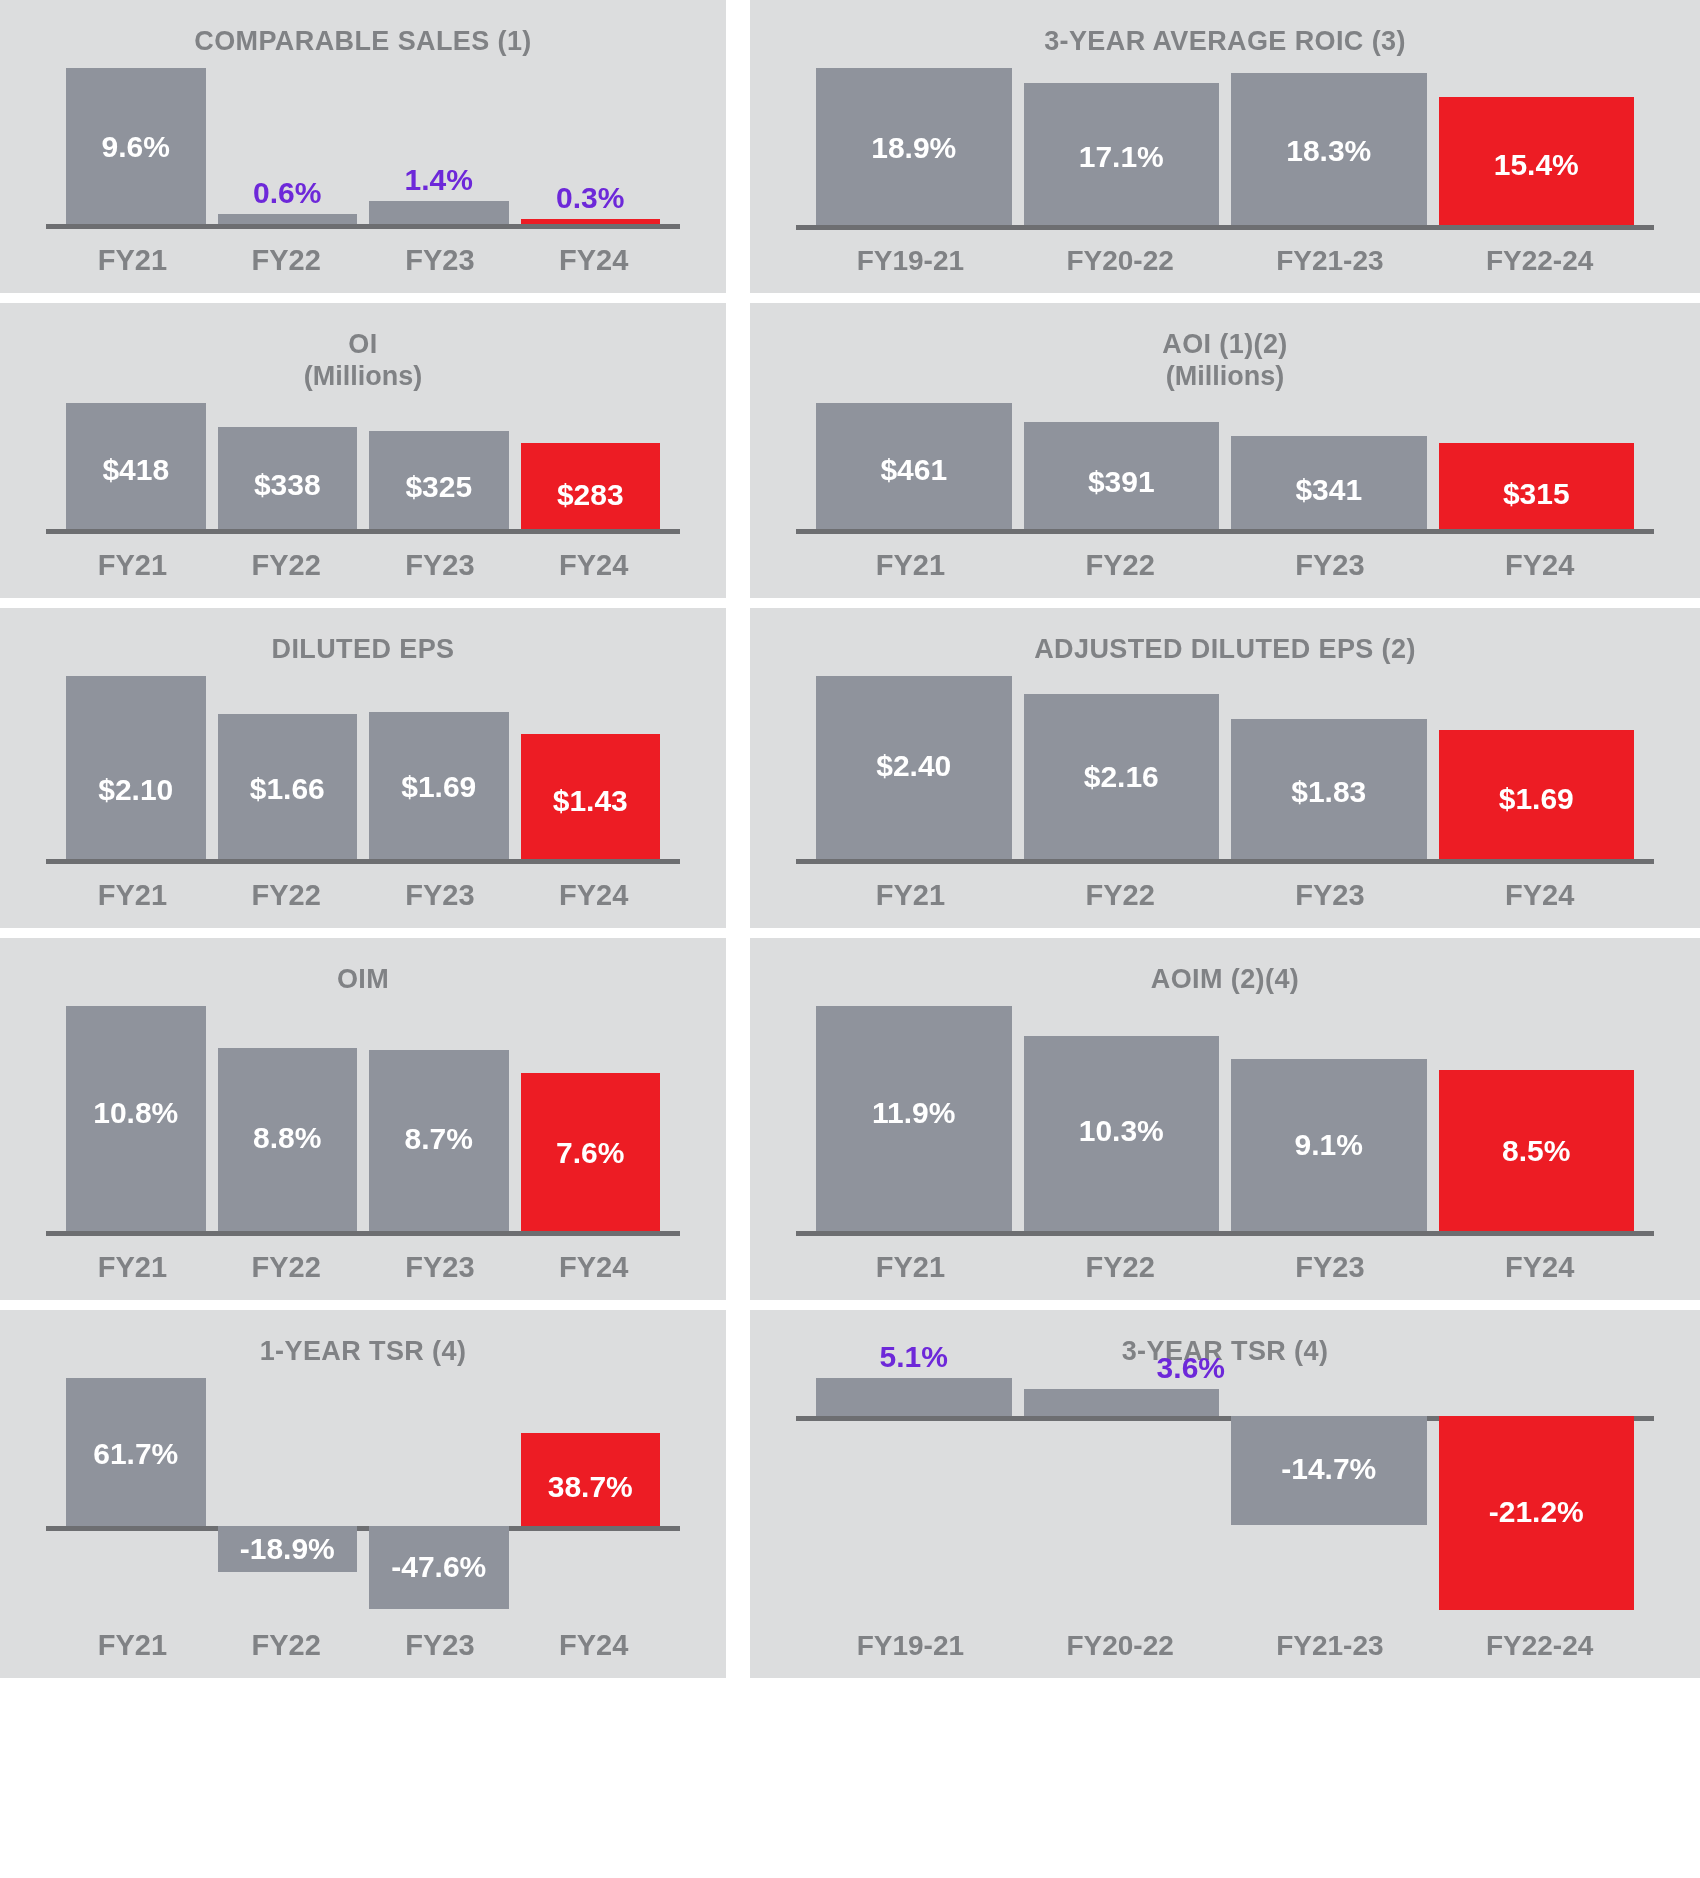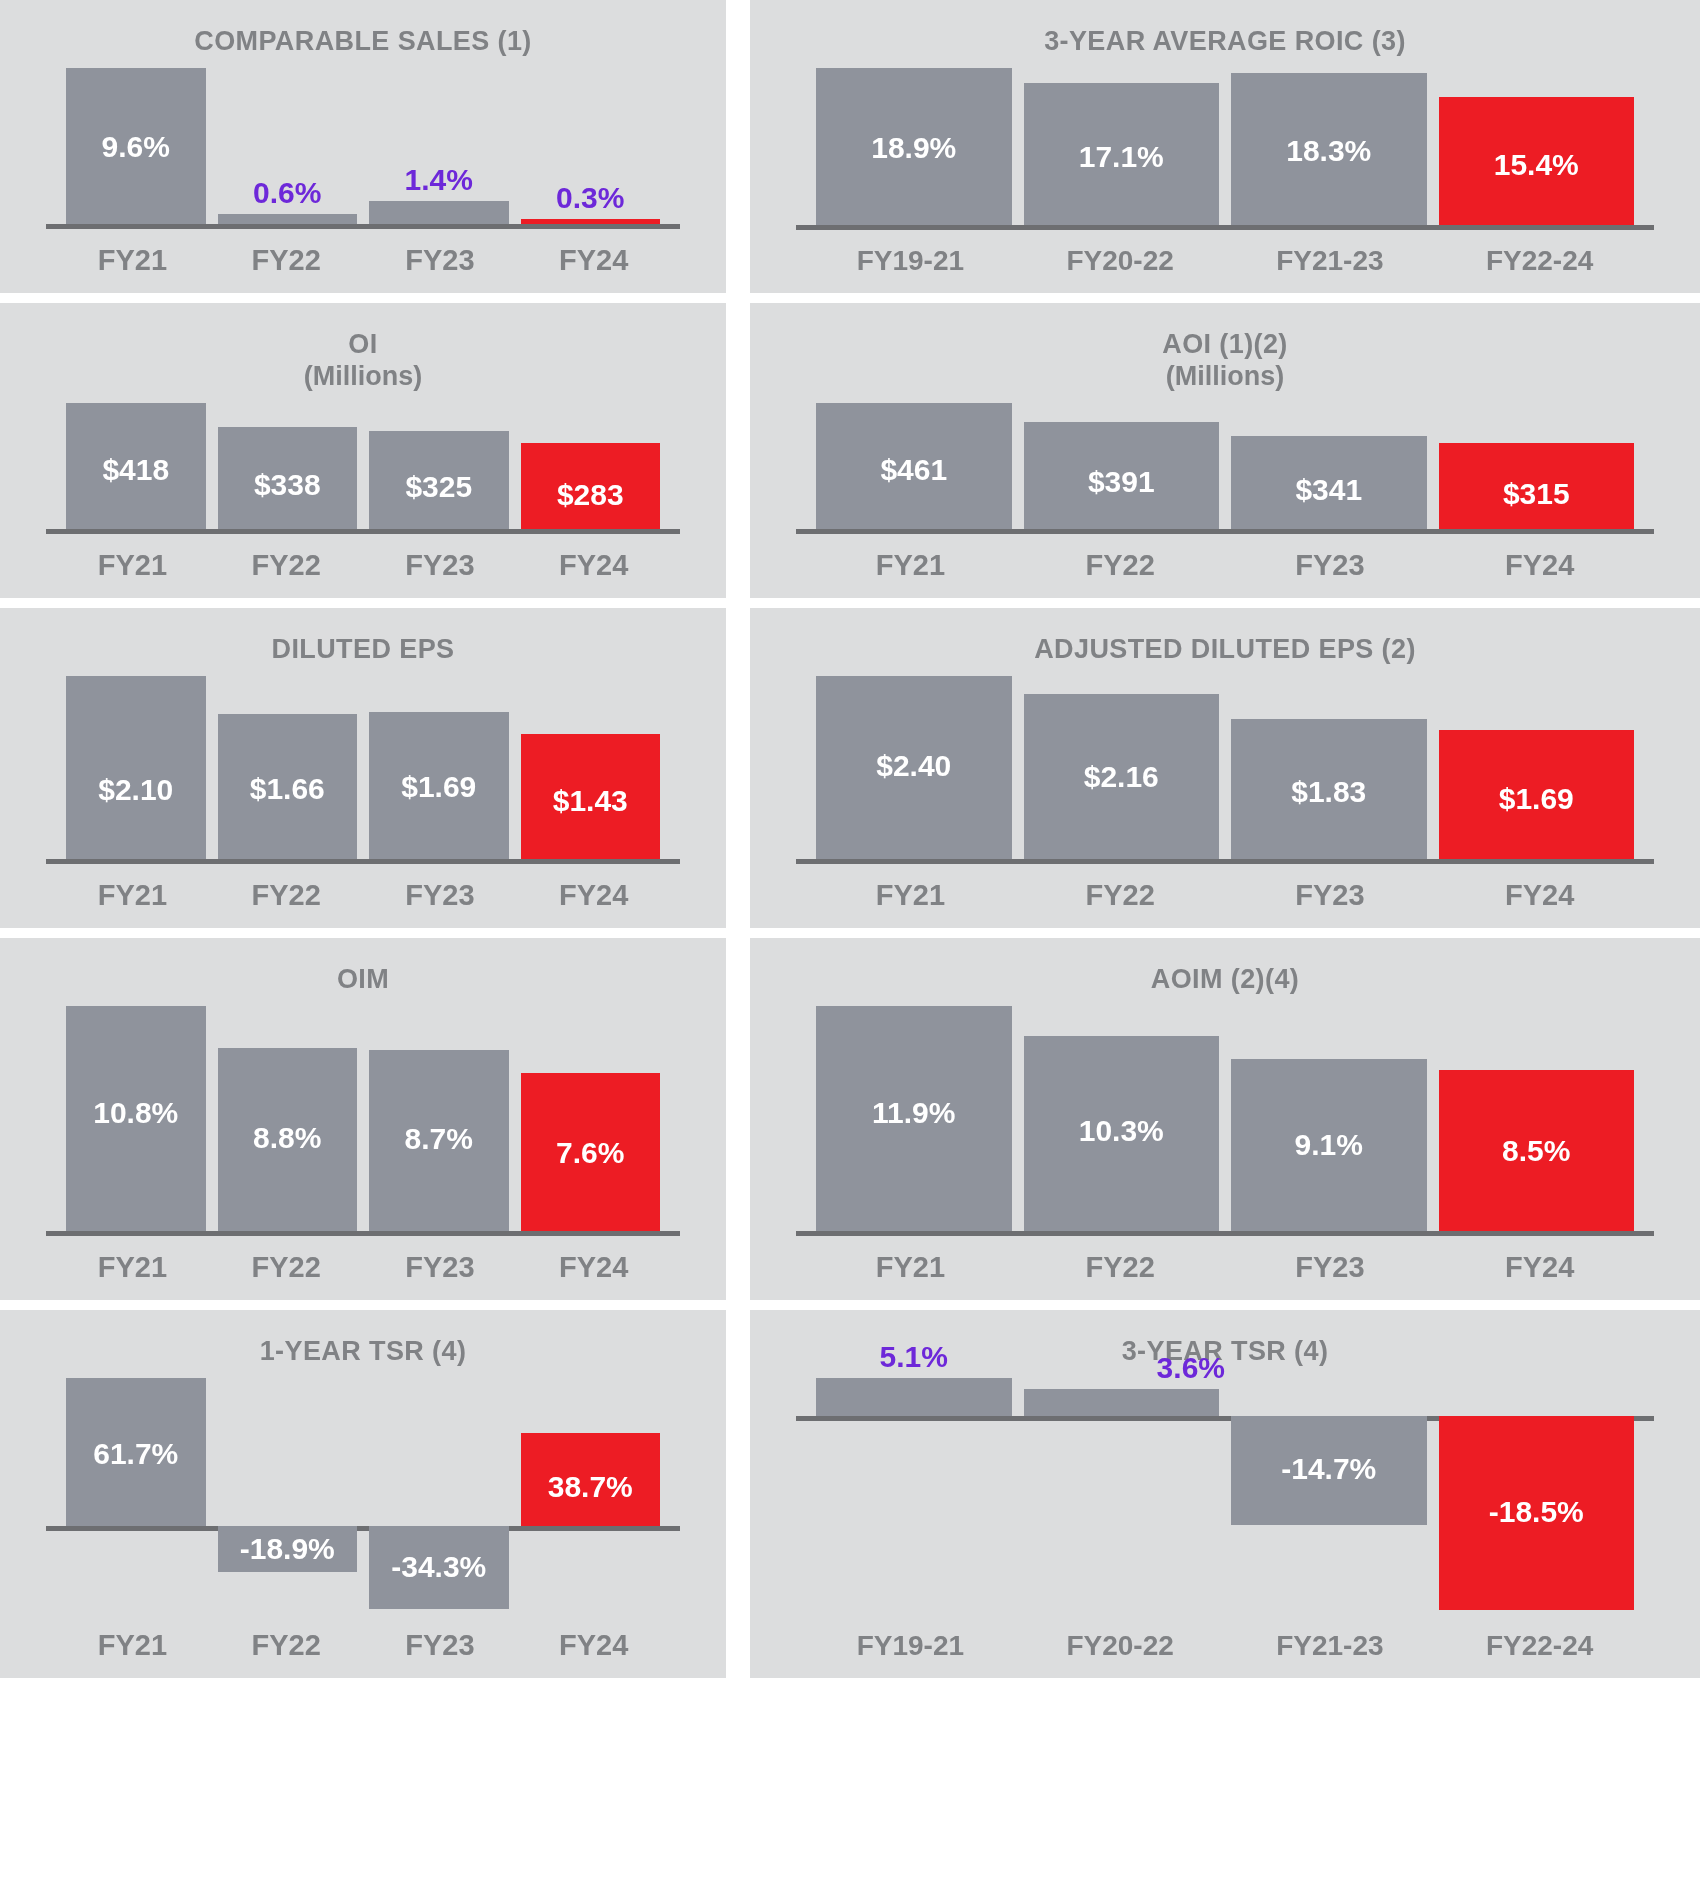--- a/index.html
+++ b/index.html
@@ -410,21 +410,21 @@
             <div class="barcol">
               <div class="bar" style="background: rgb(143, 147, 156); top: 10px; height: 148.466px;"></div>
               <div class="vlabel" style="top: 69.3862px;">61.7%</div>
             </div>
             <div class="barcol">
               <div class="bar" style="background: rgb(143, 147, 156); top: 158.466px; height: 45.4781px;"></div>
               <div class="vlabel" style="top: 164.466px;">-18.9%</div>
             </div>
             <div class="barcol">
               <div class="bar" style="background: rgb(143, 147, 156); top: 158.466px; height: 82.5344px;"></div>
-              <div class="vlabel" style="top: 181.733px;">-34.3%</div>
+              <div class="vlabel" style="top: 181.733px;">-47.6%</div>
             </div>
             <div class="barcol">
               <div class="bar" style="background: rgb(237, 28, 36); top: 65.3437px; height: 93.1219px;"></div>
               <div class="vlabel" style="top: 102.592px;">38.7%</div>
             </div>
           </div>
         </div>
       <div class="xlabels">
           <div class="xlabel">FY21</div>
           <div class="xlabel">FY22</div>
@@ -450,21 +450,21 @@
             <div class="barcol">
               <div class="bar" style="background: rgb(143, 147, 156); top: 21.1538px; height: 26.7692px;"></div>
               <div class="vlabel outside" style="top: -16.8462px; text-align: right;">3.6%</div>
             </div>
             <div class="barcol">
               <div class="bar" style="background: rgb(143, 147, 156); top: 47.9231px; height: 109.308px;"></div>
               <div class="vlabel" style="top: 84.5769px; text-align: center;">-14.7%</div>
             </div>
             <div class="barcol">
               <div class="bar" style="background: rgb(237, 28, 36); top: 47.9231px; height: 194.077px;"></div>
-              <div class="vlabel" style="top: 126.962px;">-18.5%</div>
+              <div class="vlabel" style="top: 126.962px;">-21.2%</div>
             </div>
           </div>
         </div>
       <div class="xlabels wide">
           <div class="xlabel">FY19-21</div>
           <div class="xlabel">FY20-22</div>
           <div class="xlabel">FY21-23</div>
           <div class="xlabel">FY22-24</div>
         </div>
     </div>

